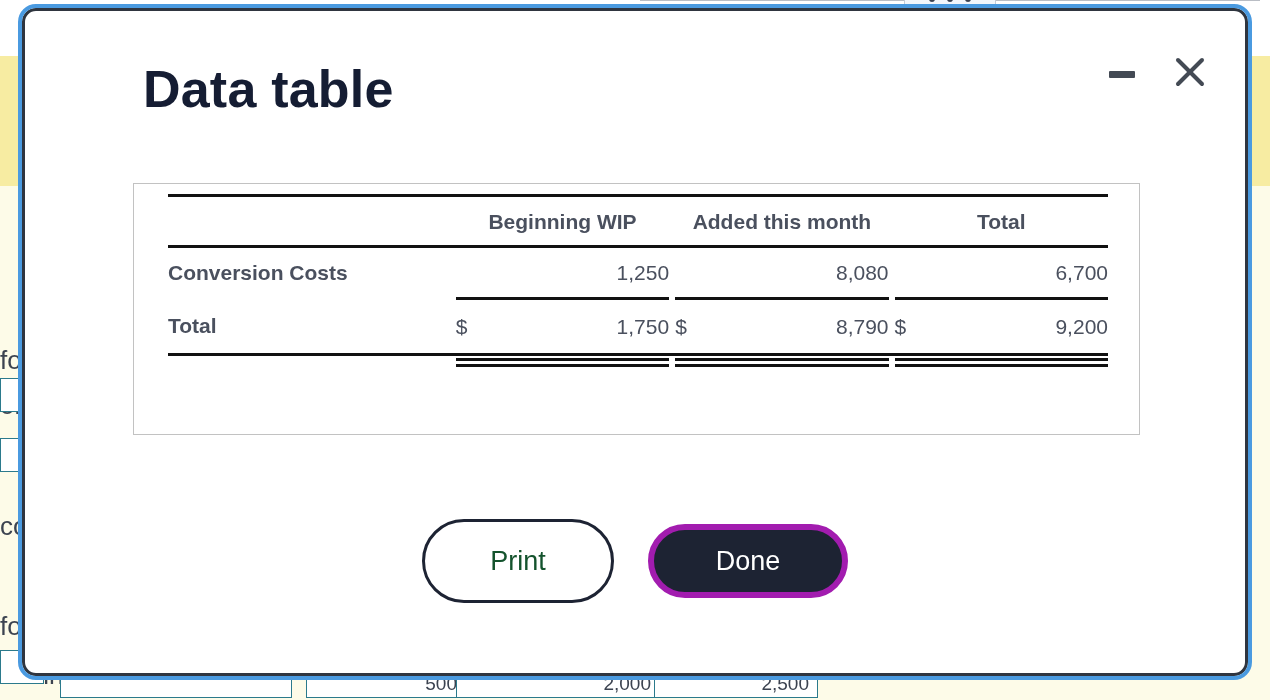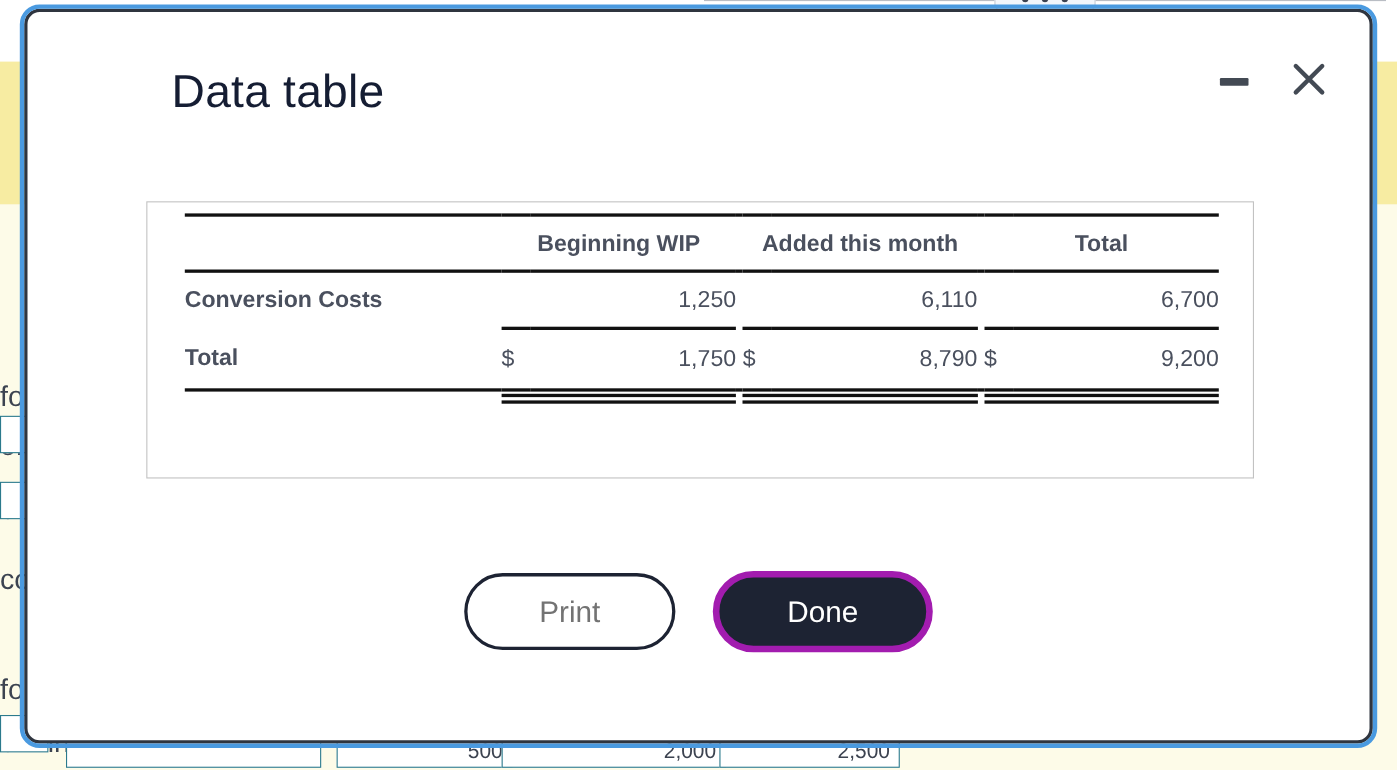--- a/index.html
+++ b/index.html
@@ -75,22 +75,22 @@
     border-radius: 14px;
     outline: 4px solid #4a9ae0;
     outline-offset: 0px;
     overflow: hidden;
   }
 
   .modal-titlebar {
     position: absolute; left: 0; top: 0; width: 100%; height: 120px;
   }
   .modal-title {
-    position: absolute; left: 131px; top: 48px;
-    font-size: 42px; font-weight: 400; color: #151d33;
+    position: absolute; left: 118px; top: 48px;
+    font-size: 52px; font-weight: 700; color: #151d33;
     letter-spacing: 0.2px;
   }
 
   .win-btn {
     position: absolute;
     display: flex; align-items: center; justify-content: center;
     cursor: pointer;
     color: #434a54;
   }
   #minimize-button { right: 100px; top: 40px; width: 46px; height: 46px; }
@@ -166,22 +166,22 @@
   }
   .btn {
     font-family: "Liberation Sans", sans-serif;
     font-size: 27px;
     border-radius: 999px;
     cursor: pointer;
     display: inline-flex; align-items: center; justify-content: center;
     line-height: 1;
   }
   #print-button {
-    width: 192px; height: 70px;
-    background: #ffffff; color: #737373;
+    width: 192px; height: 84px;
+    background: #ffffff; color: #14532d;
     border: 3px solid #1d2333;
   }
   #done-button {
     width: 200px; height: 74px;
     background: #1d2333; color: #ffffff;
     border: 6px solid #a21caf;
   }
 </style>
 </head>
 <body>
@@ -265,21 +265,21 @@
             <th class="blank" colspan="2">Total</th>
           </tr>
 
 
           <tr class="body-row row-subtotal">
             <td class="row-label">Conversion Costs</td>
             <td class="cur ruled"></td>
             <td class="val ruled">1,250</td>
             <td></td>
             <td class="cur ruled"></td>
-            <td class="val ruled">6,110</td>
+            <td class="val ruled">8,080</td>
             <td></td>
             <td class="cur ruled"></td>
             <td class="val ruled">6,700</td>
           </tr>
 
           <tr class="total-row">
             <td class="row-label">Total</td>
             <td class="cur">
               <div class="dbl-wrap">
                 <span>$</span>

